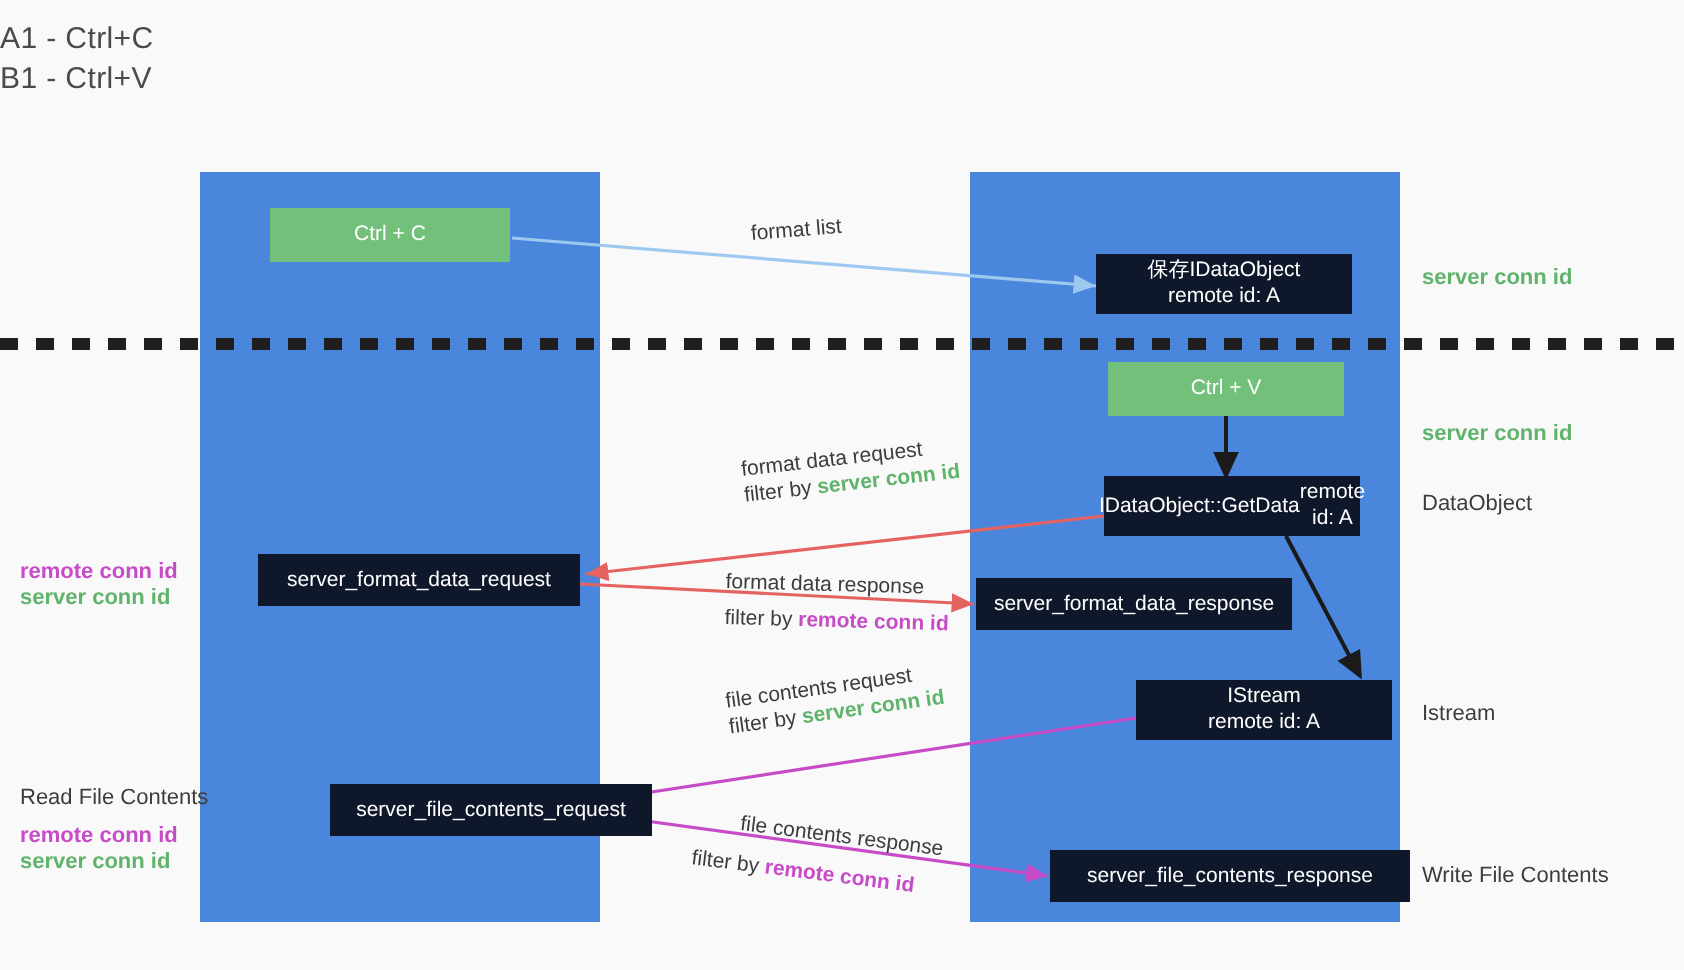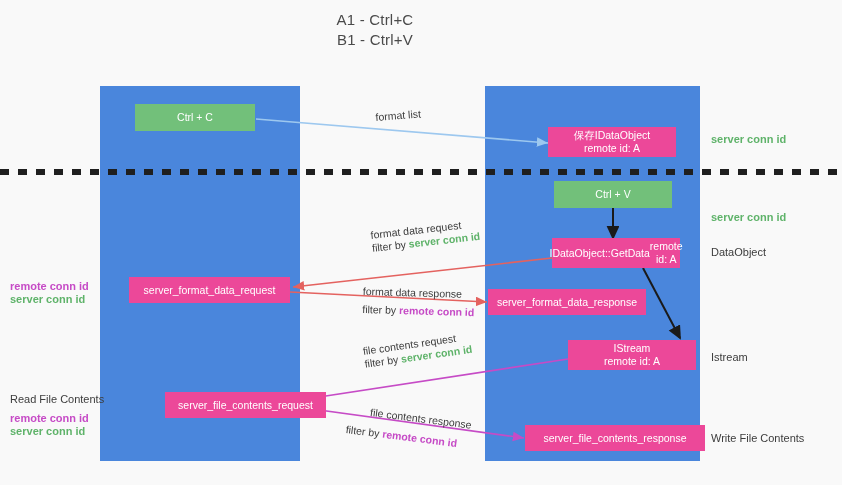--- a/index.html
+++ b/index.html
@@ -22,21 +22,21 @@
     width: 842px;
     height: 485px;
   }
   .abs { position: absolute; }
 
   
   #title-block {
     left: 0;
     top: 10px;
     width: 750px;
-    text-align: center;
+    text-align: left;
     font-size: 15px;
     line-height: 20px;
     color: #4a4a4a;
   }
   #title-block div { letter-spacing: 0.2px; }
 
   
   .col-header {
     text-align: left;
     font-size: 16px;
@@ -56,21 +56,21 @@
     display: flex;
     align-items: center;
     justify-content: center;
     text-align: center;
     color: #ffffff;
     font-size: 10.5px;
     line-height: 13px;
     padding: 2px 4px;
   }
   .box.green { background: #72c07a; }
-  .box.orange { background: #ec4899; }
+  .box.orange { background: #0f172a; }
   .box .l2 { display: block; }
 
   
   .side-label {
     font-size: 11px;
     line-height: 14px;
     color: #3c3c3c;
     white-space: nowrap;
   }
   .conn-green {

